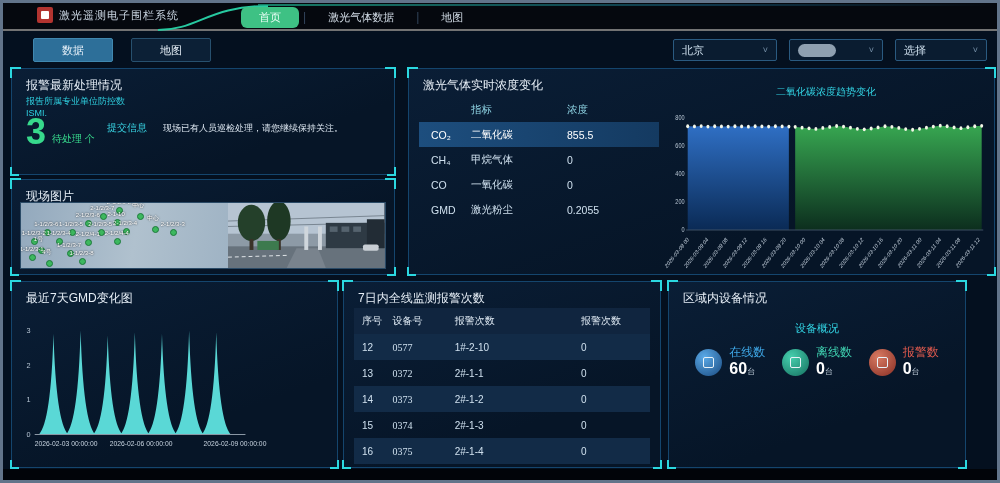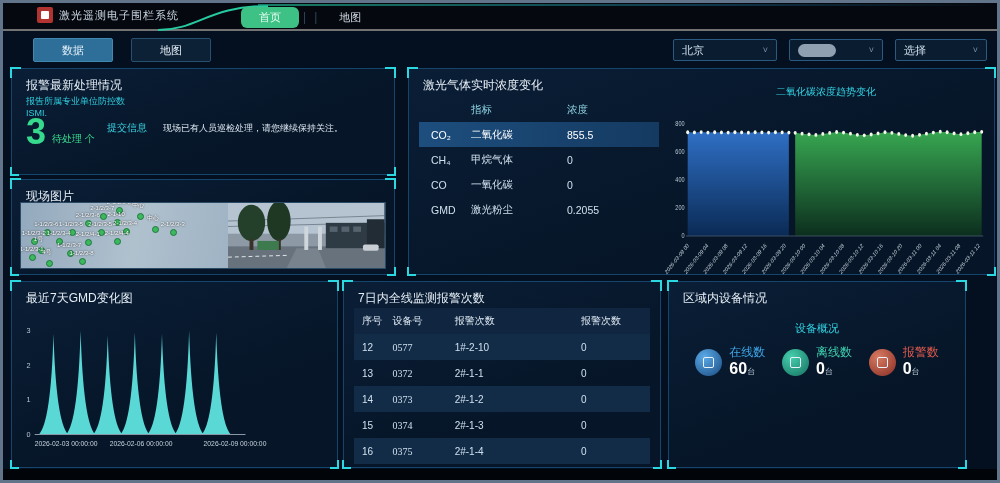--- a/index.html
+++ b/index.html
@@ -72,21 +72,21 @@
   
   #gas-panel { left:405px; top:65px; width:587px; height:207px; }
   .gas-table { position:absolute; left:10px; top:28px; width:240px; font-size:10.5px; }
   .gas-row { display:flex; height:25px; align-items:center; color:#cfe0ee; }
   .gas-row.head { color:#8fd4e4; }
   .gas-row.hl { background:linear-gradient(90deg,#1d4e7e,#143a61); color:#fff; }
   .gc1 { width:52px; padding-left:12px; }
   .gc2 { width:96px; }
   .gc3 { width:80px; }
   .trend-wrap { position:absolute; left:255px; top:16px; right:6px; bottom:2px; }
-  .trend-title { text-align:center; color:#32d2e2; font-size:10px; margin-bottom:13px; }
+  .trend-title { text-align:center; color:#32d2e2; font-size:10px; margin-bottom:7px; }
 
   
   #gmd-panel { left:8px; top:278px; width:327px; height:187px; }
   .gmd-chart { position:absolute; left:6px; top:28px; right:6px; bottom:4px; }
 
   
   #table-panel { left:340px; top:278px; width:318px; height:187px; }
   .atable { position:absolute; left:10px; top:26px; right:10px; font-size:10px; color:#cfe0ee; }
   .a-row { display:flex; height:26px; align-items:center; }
   .a-row.head { background:#10253f; color:#dde8f2;justify-content:center; }
@@ -125,20 +125,21 @@
       <div class="logo-ico"></div>
       <span class="app-title">激光遥测电子围栏系统</span>
     </div>
     <svg class="swoosh" width="120" height="28">
       <path d="M5,27 C 45,27 55,3 115,3" fill="none" stroke="#27c9a0" stroke-width="2"></path>
     </svg>
     <div class="topline"></div>
     <div class="tabs" id="tabs">
         <div class="tab active">首页</div>
         <span class="tab-sep">|</span>
+        <div class="tab">激光气体数据</div>
         <span class="tab-sep">|</span>
         <div class="tab">地图</div>
       </div>
   </div>
 
   <div class="toolbar">
     <div class="tb-btn active">数据</div>
     <div class="tb-btn ghost">地图</div>
     <div class="selects" id="selects">
         <div class="select" style="width: 104px;">

